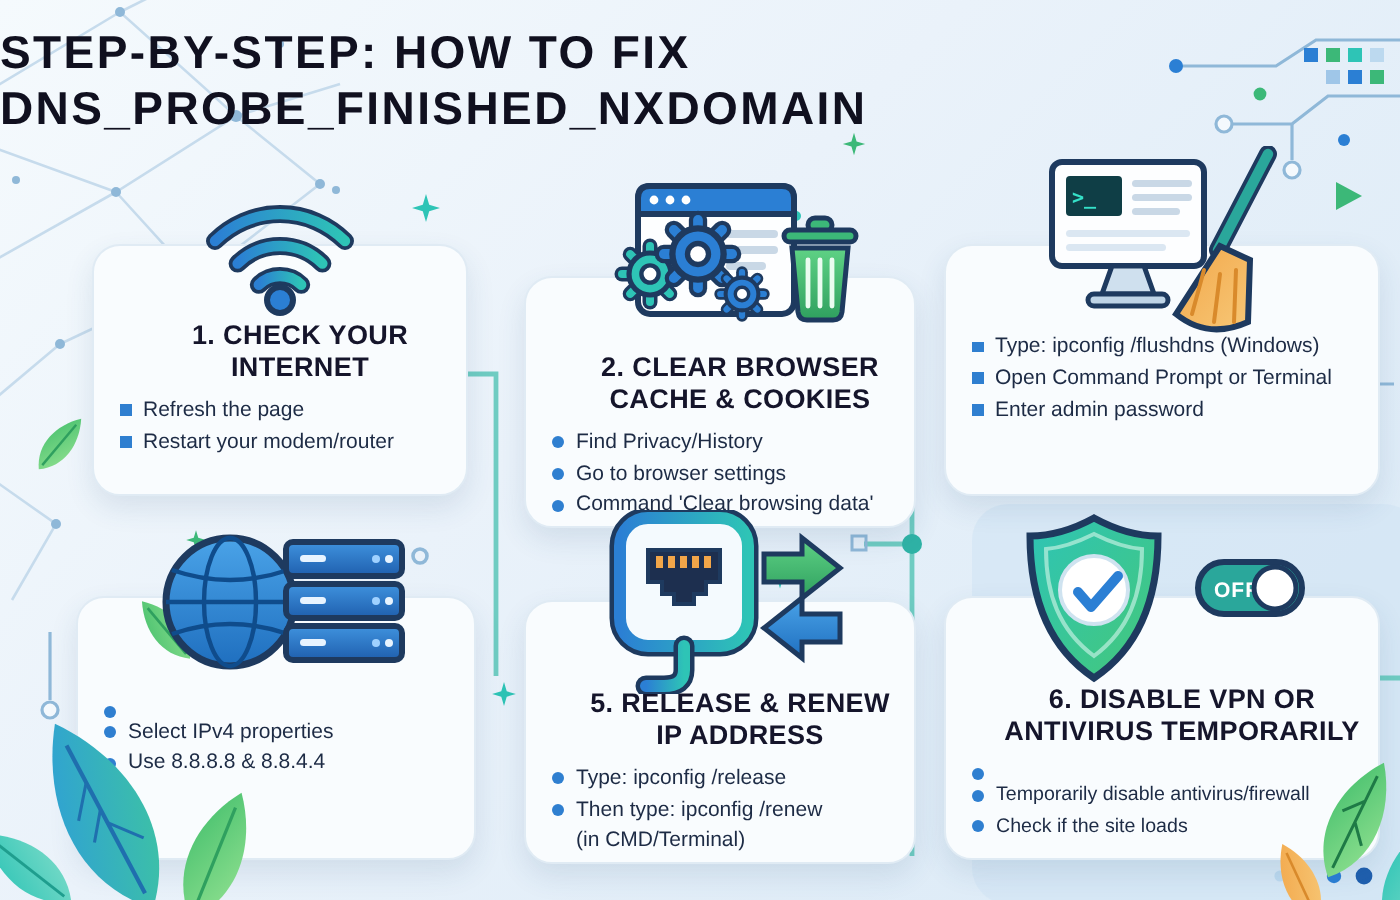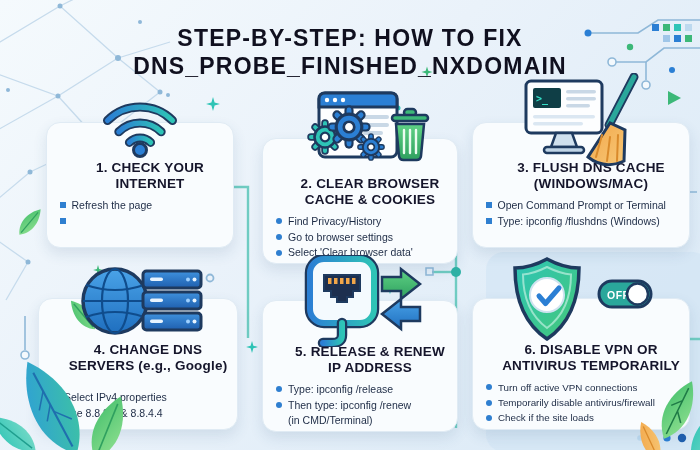--- a/index.html
+++ b/index.html
@@ -5,21 +5,21 @@
   html,body{margin:0;padding:0;}
   .canvas{
     position:relative;width:700px;height:450px;overflow:hidden;
     background:linear-gradient(135deg,#f5fafd 0%,#eaf2fa 42%,#d9e9f6 100%);
     font-family:"Liberation Sans",sans-serif;
   }
   .deco,.front{position:absolute;left:0;top:0;pointer-events:none;}
   .deco{z-index:0;}
   .front{z-index:4;}
   .title{
-    position:absolute;top:24px;left:0;width:100%;text-align:center;z-index:2;
+    position:absolute;top:12px;left:0;width:100%;z-index:2;
     color:#10101f;font-weight:800;font-size:23px;line-height:1.22;letter-spacing:1.2px;
   }
   .card{
     position:absolute;z-index:1;box-sizing:border-box;
     background:#f9fcfe;border:1.5px solid #e0ebf4;border-radius:14px;
     box-shadow:0 6px 14px rgba(40,80,120,.12);
   }
   .row1{padding-top:37px;}
   .row2{padding-top:43px;}
   .icon{position:absolute;left:50%;transform:translateX(-50%);z-index:2;}
@@ -207,20 +207,21 @@
       </svg>
     </div>
     <div class="heading"><span style="max-width:125px">1. CHECK YOUR INTERNET</span></div>
     <ul class="bullets sq">
       <li>
           <span class="mk"></span>
           <span>Refresh the page</span>
         </li>
       <li>
           <span class="mk"></span>
+          <span>Restart your modem/router</span>
         </li>
     </ul>
   </div>
 
   <div class="card row1" style="left:262px;top:138px;width:196px;height:126px">
     <div class="icon" style="top:-50px">
       <svg width="150" height="94" viewBox="0 0 150 94">
         <rect x="34" y="4" width="78" height="64" rx="6" fill="#fdfeff" stroke="#1e3a5f" stroke-width="3"></rect>
         <path d="M34,10 q0,-6 6,-6 h66 q6,0 6,6 v8 h-78 z" fill="#2b7fd4" stroke="#1e3a5f" stroke-width="3"></path>
         <circle cx="42" cy="11" r="2.2" fill="#fff"></circle>
@@ -247,21 +248,21 @@
       <li>
           <span class="mk"></span>
           <span>Find Privacy/History</span>
         </li>
       <li>
           <span class="mk"></span>
           <span>Go to browser settings</span>
         </li>
       <li>
           <span class="mk"></span>
-          <span>Select 'Clear browser data'</span>
+          <span>Command 'Clear browsing data'</span>
         </li>
     </ul>
   </div>
 
   <div class="card row1" style="left:472px;top:122px;width:218px;height:126px">
     <div class="icon" style="top:-50px">
       <svg width="150" height="100" viewBox="0 0 150 100">
         <rect x="20" y="8" width="76" height="52" rx="5" fill="#fdfeff" stroke="#1e3a5f" stroke-width="3"></rect>
         <rect x="27" y="15" width="28" height="20" rx="2" fill="#0f3e46"></rect>
         <text x="30" y="29" font-family="DejaVu Sans Mono, monospace" font-size="10" font-weight="bold" fill="#35e0c8">&gt;_</text>
@@ -277,29 +278,32 @@
           <line x1="128" y1="4" x2="103" y2="52" stroke="#2aa79b" stroke-width="5.2"></line>
         </g>
         <path d="M104,50 L82,84 Q98,97 118,88 L119,57 Z" fill="url(#g-leaforange)" stroke="#1e3a5f" stroke-width="3"></path>
         <g stroke="#d98a2b" stroke-width="2" stroke-linecap="round">
           <line x1="96" y1="62" x2="90" y2="84"></line>
             <line x1="104" y1="64" x2="101" y2="88"></line>
             <line x1="112" y1="62" x2="111" y2="88"></line>
         </g>
       </svg>
     </div>
-    <div class="heading"><span style="max-width:160px">3. FLUSH DNS CACHE (WINDOWS/MAC)</span></div>
     <ul class="bullets sq">
       <li>
           <span class="mk"></span>
+          <span>Type: ipconfig /flushdns (Windows)</span>
+        </li>
+      <li>
+          <span class="mk"></span>
           <span>Open Command Prompt or Terminal</span>
         </li>
       <li>
           <span class="mk"></span>
-          <span>Type: ipconfig /flushdns (Windows)</span>
+          <span>Enter admin password</span>
         </li>
     </ul>
   </div>
 
   <div class="card row2" style="left:38px;top:298px;width:200px;height:132px">
     <div class="icon" style="top:-46px">
       <svg width="150" height="92" viewBox="0 0 150 92">
         <g transform="translate(20,62) rotate(-40) scale(0.34)">
           <use href="#leaf" fill="url(#g-leafgreen)"></use>
           <path d="M0,-42 L0,46" stroke="#2fa05f" stroke-width="4" fill="none"></path>
@@ -320,21 +324,20 @@
           <rect x="87" y="45.5" width="13" height="3.5" rx="1.75" fill="#e8f4ff"></rect>
           <circle cx="125" cy="47.5" r="2" fill="#9fd1ff"></circle>
             <circle cx="131.5" cy="47.5" r="2" fill="#e8f4ff"></circle>
           <rect x="80" y="60" width="58" height="17" rx="3.5" fill="url(#g-blue2)" stroke="#1e3a5f" stroke-width="3"></rect>
           <rect x="87" y="66.5" width="13" height="3.5" rx="1.75" fill="#e8f4ff"></rect>
           <circle cx="125" cy="68.5" r="2" fill="#9fd1ff"></circle>
             <circle cx="131.5" cy="68.5" r="2" fill="#e8f4ff"></circle>
         </g>
       </svg>
     </div>
-    <div class="heading"><span style="max-width:175px">4. CHANGE DNS SERVERS (e.g., Google)</span></div>
     <ul class="bullets rd">
       <li>
           <span class="mk"></span>
         </li>
       <li>
           <span class="mk"></span>
           <span>Select IPv4 properties</span>
         </li>
       <li>
           <span class="mk"></span>
@@ -389,21 +392,20 @@
           <rect x="0" y="0" width="52" height="26" rx="13" fill="#2aa79b" stroke="#1e3a5f" stroke-width="3"></rect>
           <text x="8" y="17.5" font-size="10.5" font-weight="bold" fill="#ffffff" letter-spacing="0.5" font-family="Liberation Sans, sans-serif">OFF</text>
           <circle cx="38.5" cy="13" r="10.5" fill="#ffffff" stroke="#1e3a5f" stroke-width="2.5"></circle>
         </g>
       </svg>
     </div>
     <div class="heading"><span style="max-width:180px">6. DISABLE VPN OR ANTIVIRUS TEMPORARILY</span></div>
     <ul class="bullets rd tight">
       <li>
           <span class="mk"></span>
-          <span>Turn off active VPN connections</span>
         </li>
       <li>
           <span class="mk"></span>
           <span>Temporarily disable antivirus/firewall</span>
         </li>
       <li>
           <span class="mk"></span>
           <span>Check if the site loads</span>
         </li>
     </ul>

